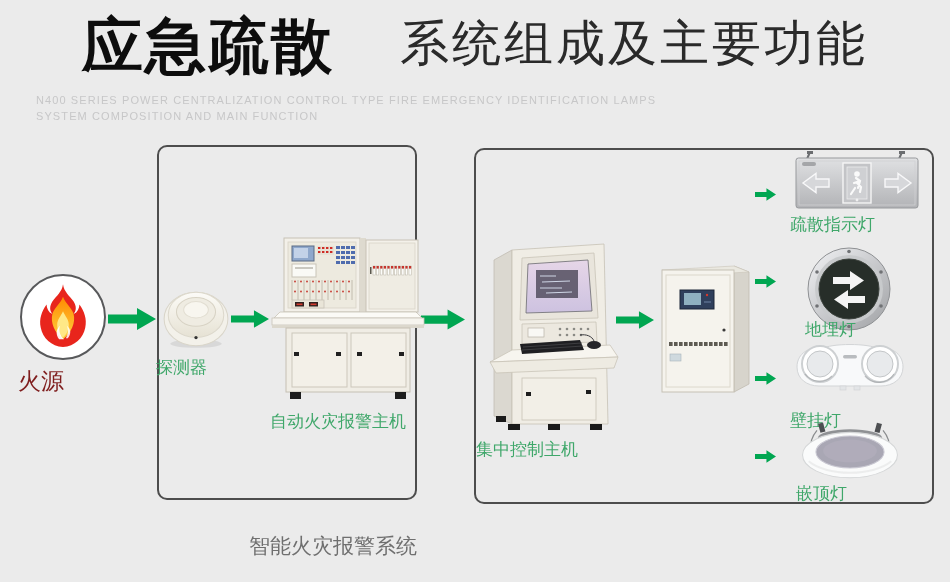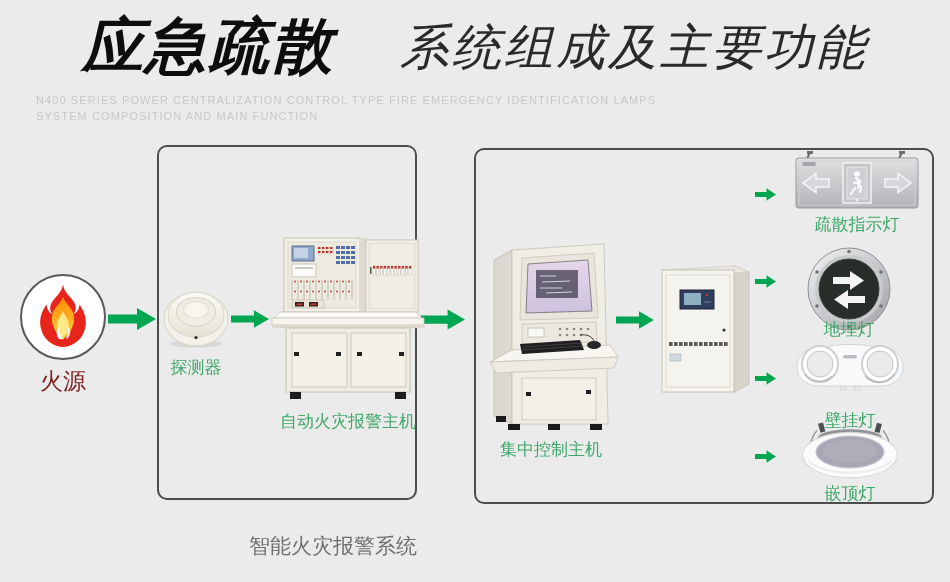--- a/index.html
+++ b/index.html
@@ -1,30 +1,30 @@
 <!DOCTYPE html>
 <html><head>
 <meta charset="utf-8">
 <style>
   html,body{margin:0;padding:0;}
   body{font-family:"Liberation Sans","DejaVu Sans",sans-serif;}
   .stage{position:relative;width:950px;height:582px;background:#ebebeb;overflow:hidden;}
   .abs{position:absolute;}
 
   
-  .title-row{position:absolute;top:10px;left:0;width:100%;display:flex;justify-content:center;align-items:flex-end;gap:26px;font-style:italic;}
+  .title-row{position:absolute;top:10px;left:0;width:100%;display:flex;justify-content:center;gap:26px;}
   .t-bold{font-size:61px;font-weight:900;color:#0d0d0d;letter-spacing:2px;line-height:72px;}
   .t-light{font-size:49px;font-weight:400;color:#2a2a2a;letter-spacing:3px;line-height:66px;padding-bottom:2px;margin-left:40px;}
   .subtitle{position:absolute;top:92px;left:0;width:100%;text-align:left;color:#c7c7c8;font-size:11px;letter-spacing:1.1px;line-height:16px;padding-left:36px;}
 
   
   .fire-circle{position:absolute;left:20px;top:274px;width:86px;height:86px;border-radius:50%;
     background:#ffffff;border:2.5px solid #58595b;box-sizing:border-box;display:flex;align-items:center;justify-content:center;}
 
-  .lbl{position:absolute;text-align:center;}
+  .lbl{position:absolute;text-align:left;}
   .lbl-dark{color:#7f1d1d;font-size:23px;}
   .lbl-green{color:#3fa76a;font-size:17px;}
   .caption{position:absolute;text-align:right;color:#6f6f6f;font-size:21px;}
 
   .group-box{position:absolute;border:2px solid #4d4d4d;border-radius:10px;box-sizing:border-box;background:transparent;}
 
   .arrow-big{position:absolute;width:48px;height:22px;}
   .arrow-small{position:absolute;width:21px;height:13px;}
 </style>
 </head>

